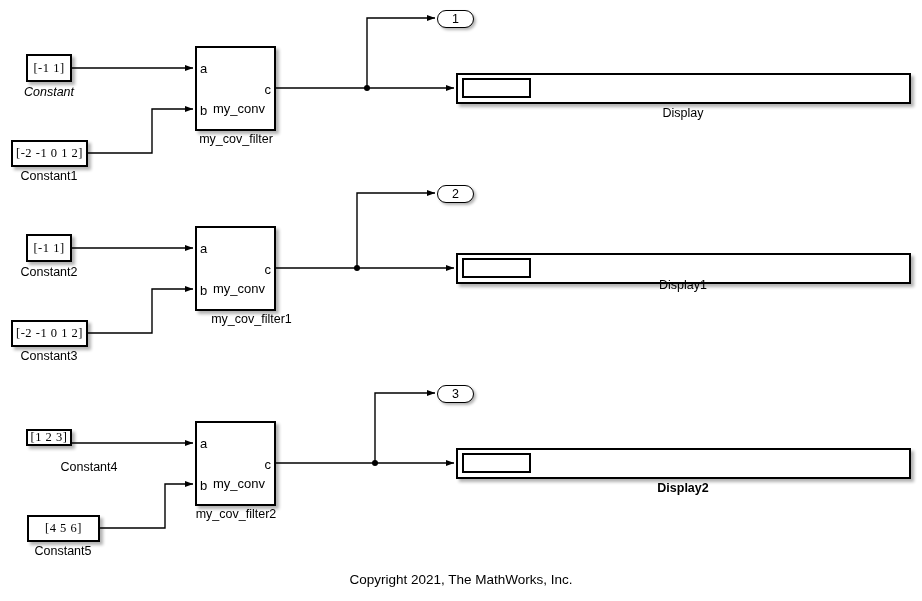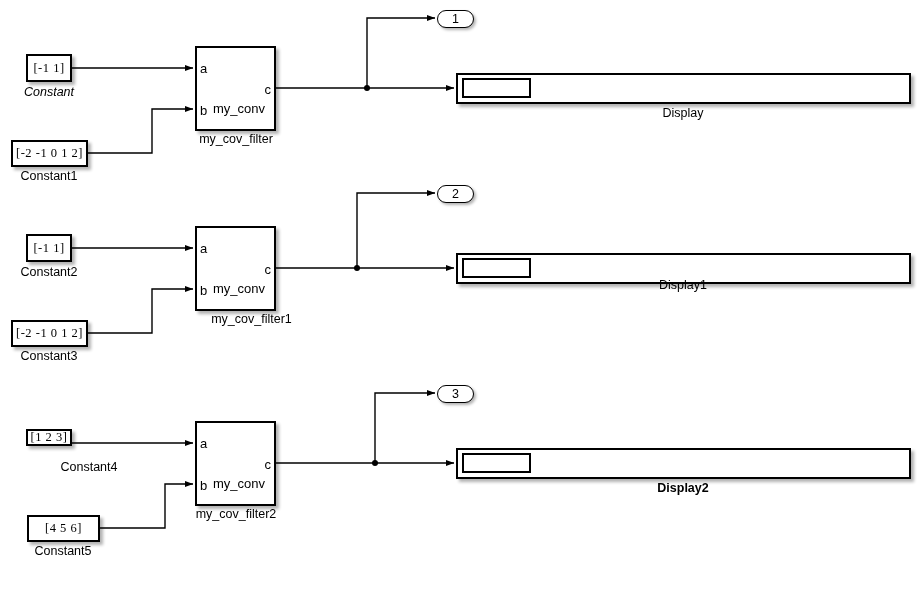--- a/index.html
+++ b/index.html
@@ -226,14 +226,15 @@
     <span>3</span>
   </div>
 
   <div class="blk" style="left:456px; top:448px; width:455px; height:31px;">
     <div class="disp-inner" style="left:4px; top:3px; width:69px; height:20px;">
       <span></span>
     </div>
   </div>
   <div class="blk-label" style="left:683px; top:481px;font-weight:bold;">Display2</div>
 
+  <div id="copyright">Copyright 2021, The MathWorks, Inc.</div>
 
 </div>
 
 </body></html>

